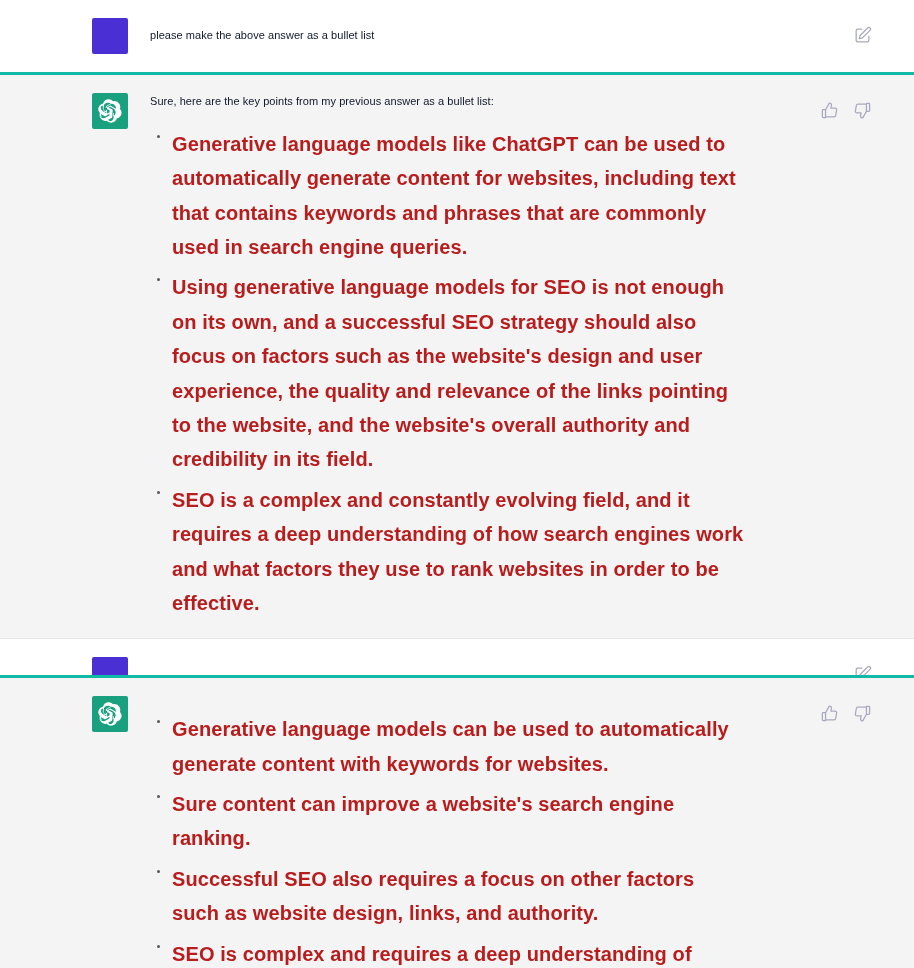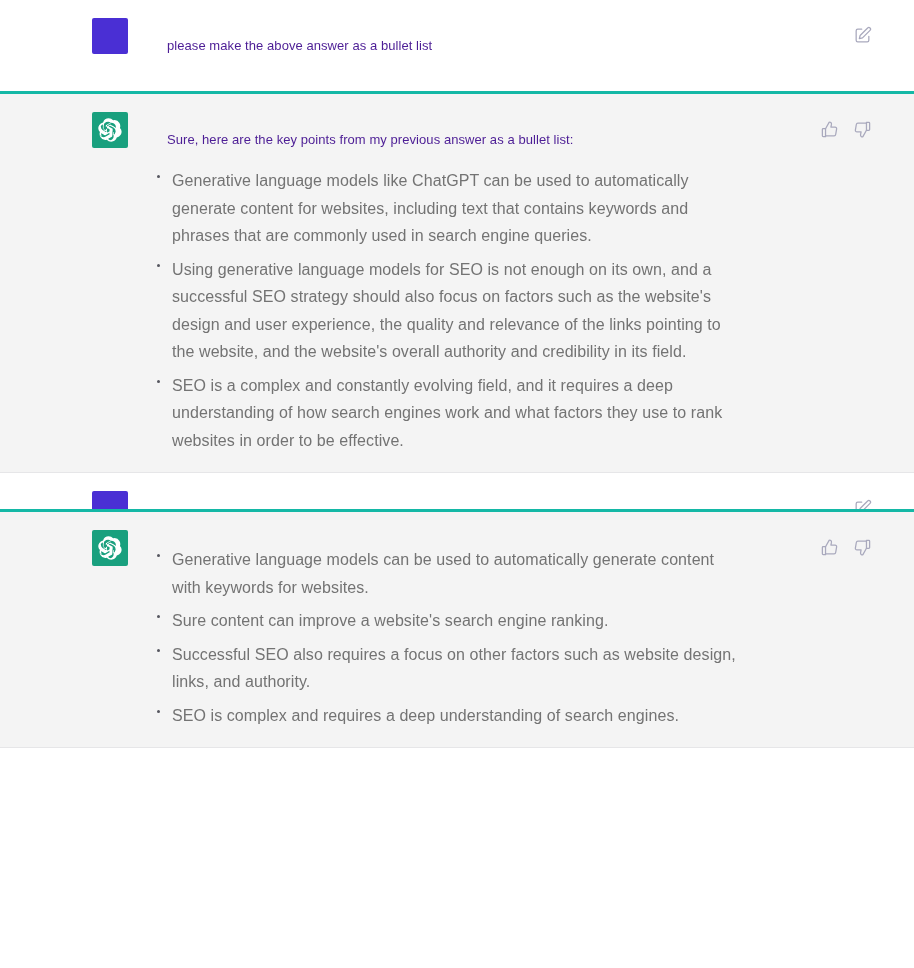--- a/index.html
+++ b/index.html
@@ -61,44 +61,45 @@
     width: 24px;
     height: 24px;
     display: block;
   }
   .msg-body {
     margin-left: 58px;
     padding-right: 130px;
     min-height: 36px;
   }
   .msg-text {
-    font-size: 13px;
+    font-size: 11px;
     line-height: 1.62;
-    color: #4c1d95;
-    margin: 17px;
+    color: #0f172a;
+    margin: 0;
     letter-spacing: 0.005em;
   }
   .user .msg-body {
     display: flex;
     align-items: center;
     min-height: 36px;
   }
   .bullets {
     list-style: none;
     margin: 16px 0 0 0;
     padding: 0;
   }
   .bullets li {
     position: relative;
     padding-left: 22px;
-    font-size: 16px;
+    font-size: 20px;
     line-height: 1.72;
-    color: #737373;
+    color: #b91c1c;
     margin-bottom: 6px;
     letter-spacing: 0.005em;
+    font-weight: bold;
   }
   .bullets li:last-child {
     margin-bottom: 0;
   }
   .bullets li::before {
     content: "";
     position: absolute;
     left: 7px;
     top: 8px;
     width: 3px;

